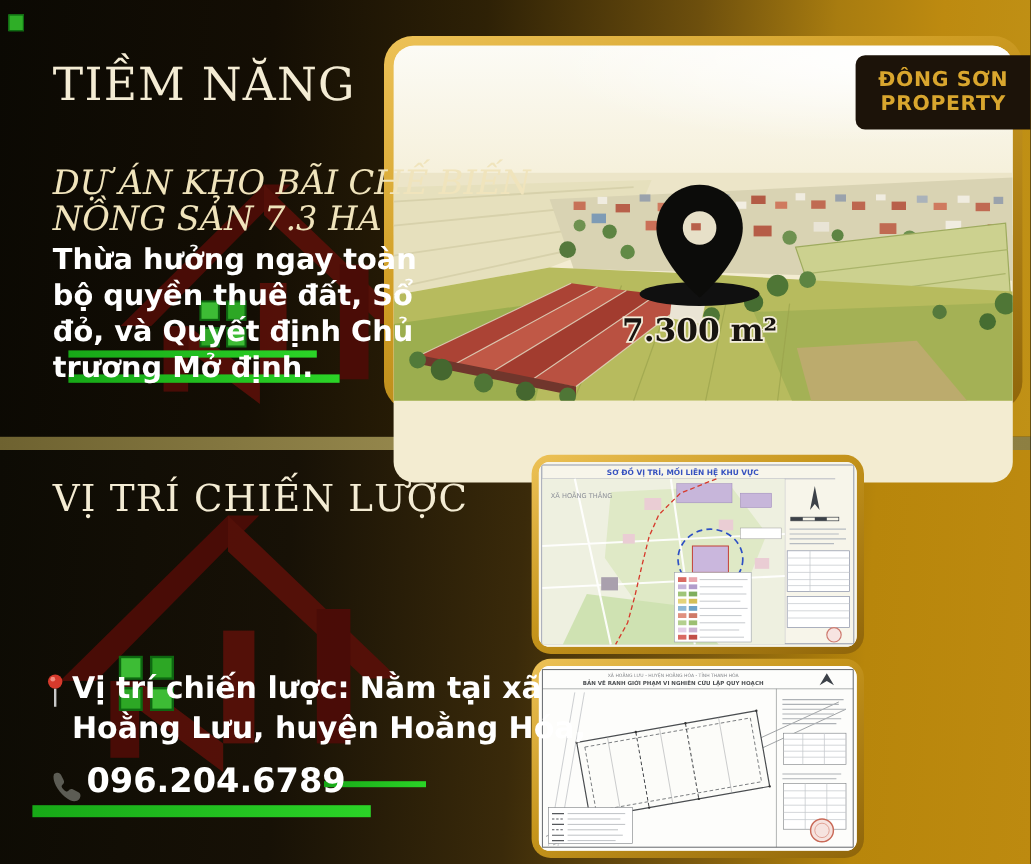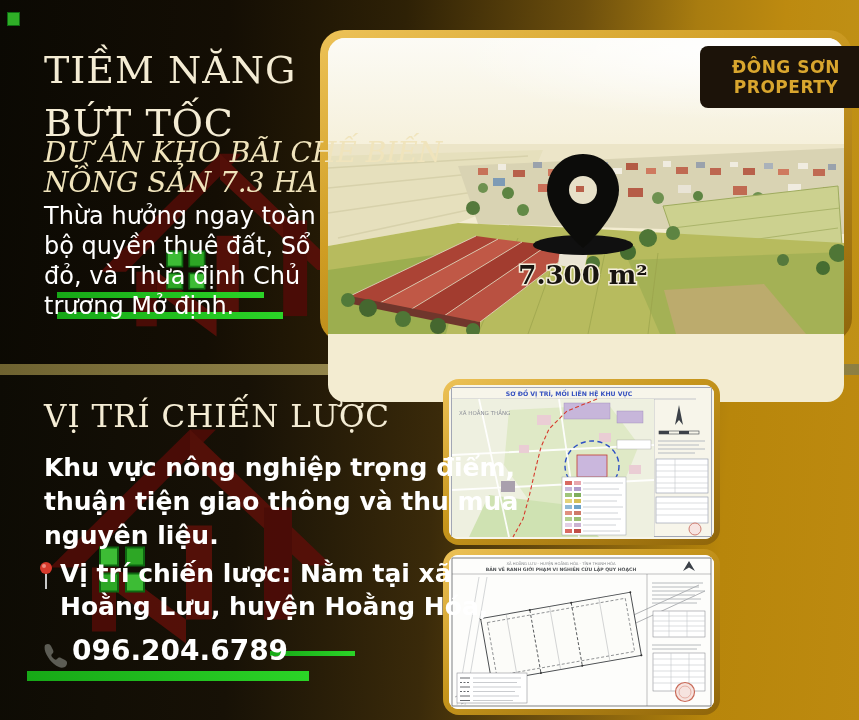--- a/index.html
+++ b/index.html
@@ -6,27 +6,27 @@
   .poster{position:relative;width:859px;height:720px;overflow:hidden;font-family:"DejaVu Sans",sans-serif;background:#0c0a04;}
   .sec-top{position:absolute;left:0;top:0;width:859px;height:364px;
     background:linear-gradient(94deg,#0b0903 0%,#140e04 26%,#2e2106 46%,#6d4f0d 66%,#a87c10 79%,#bd8a10 89%,#c09116 100%);}
   .divider{position:absolute;left:0;top:364px;width:859px;height:11px;
     background:linear-gradient(90deg,#6e6230,#9a8c50 45%,#8d7f42 100%);}
   .sec-bottom{position:absolute;left:0;top:375px;width:859px;height:345px;
     background:linear-gradient(94deg,#0d0b04 0%,#171106 28%,#3a2a0a 50%,#7c5a0e 68%,#b8860b 83%,#bd8a10 100%);}
   .abs{position:absolute;}
   .hero-title{left:44px;top:44px;font-family:"DejaVu Serif",serif;font-size:38px;line-height:53px;color:#f4ecd4;letter-spacing:1px;z-index:3;}
   .hero-sub{left:44px;top:138px;font-family:"DejaVu Serif",serif;font-style:italic;font-size:28px;line-height:30px;color:#f0e4bc;z-index:3;}
-  .hero-body{left:44px;top:201px;font-weight:400;font-size:24px;line-height:30px;color:#ffffff;z-index:3;}
+  .hero-body{left:44px;top:201px;font-weight:700;font-size:24px;line-height:30px;color:#ffffff;z-index:3;}
   .gbar{position:absolute;z-index:2;background:linear-gradient(90deg,#17a817,#2bd427);}
   .photo-card{left:320px;top:30px;width:532px;height:312px;border-radius:24px;padding:8px;box-sizing:border-box;
     background:linear-gradient(155deg,#edc257 0%,#cf9d23 40%,#8f650a 100%);z-index:1;}
   .photo-inner{width:516px;height:364px;border-radius:17px;overflow:hidden;background:#f3ecd1;}
   .badge{right:0;top:46px;width:146px;height:62px;background:#1c1309;border-radius:8px 0 0 8px;z-index:5;
-    display:flex;flex-direction:column;justify-content:center;align-items:center;padding-left:13px;}
+    display:flex;flex-direction:column;justify-content:center;align-items:center;}
   .badge div{color:#d9a62e;font-weight:700;font-size:17px;line-height:20px;letter-spacing:0.5px;}
   .loc-title{left:44px;top:23px;font-family:"DejaVu Serif",serif;font-size:31px;color:#f4ecd4;letter-spacing:1px;z-index:3;}
   .loc-body{left:44px;top:76px;font-weight:700;font-size:25px;line-height:34px;color:#fff;z-index:3;}
   .pin-text{left:60px;top:182px;font-weight:700;font-size:25px;line-height:33px;color:#fff;z-index:3;}
   .pin-ico{left:38px;top:186px;z-index:3;}
   .phone-ico{left:40px;top:267px;z-index:3;}
   .phone-number{left:72px;top:259px;font-weight:700;font-size:28px;color:#fff;z-index:3;}
   .map-card{left:443px;top:4px;width:277px;height:166px;border-radius:16px;padding:6px;box-sizing:border-box;
     background:linear-gradient(150deg,#edc257 0%,#c6951c 45%,#8f650a 100%);z-index:2;}
   .map-card.second{top:174px;}
@@ -53,35 +53,34 @@
       <g stroke="#0e6b12" stroke-width="2">
         <rect x="88" y="136" width="18" height="18" fill="#3fc437"></rect>
         <rect x="114" y="136" width="18" height="18" fill="#2fae27"></rect>
         <rect x="88" y="162" width="18" height="18" fill="#2fae27"></rect>
         <rect x="114" y="162" width="18" height="18" fill="#3fc437"></rect>
       </g>
     </svg>
 
     <div class="abs hero-title">
       <div>TIỀM NĂNG</div>
-      <div>BỨT TỐC</div>
     </div>
 
     <div class="abs hero-sub">
       <div>DỰ ÁN KHO BÃI CHẾ BIẾN</div>
       <div>NỒNG SẢN 7.3 HA</div>
     </div>
 
     <div class="abs gbar" style="left:57px;top:292px;width:207px;height:6px;"></div>
     <div class="abs gbar" style="left:57px;top:312px;width:226px;height:7px;"></div>
 
     <div class="abs hero-body">
       <div>Thừa hưởng ngay toàn</div>
       <div>bộ quyền thuê đất, Sổ</div>
-      <div>đỏ, và Thừa định Chủ</div>
+      <div>đỏ, và Quyết định Chủ</div>
       <div>trương Mở định.</div>
     </div>
 
     <div class="abs photo-card">
       <div class="photo-inner">
         <svg width="516" height="296" viewBox="0 0 516 296">
           <defs>
             <linearGradient id="sky" x1="0" y1="0" x2="0" y2="1">
               <stop offset="0" stop-color="#fcfbf5"></stop>
                 <stop offset="1" stop-color="#f3ecd1"></stop>
@@ -209,25 +208,20 @@
       <g stroke="#0e6b12" stroke-width="2">
         <rect x="60" y="140" width="18" height="18" fill="#3fc437"></rect>
         <rect x="86" y="140" width="18" height="18" fill="#2fae27"></rect>
         <rect x="60" y="166" width="18" height="18" fill="#2fae27"></rect>
         <rect x="86" y="166" width="18" height="18" fill="#3fc437"></rect>
       </g>
     </svg>
 
     <div class="abs loc-title">VỊ TRÍ CHIẾN LƯỢC</div>
 
-    <div class="abs loc-body">
-      <div>Khu vực nông nghiệp trọng điểm,</div>
-      <div>thuận tiện giao thông và thu mua</div>
-      <div>nguyên liệu.</div>
-    </div>
 
     <svg class="abs pin-ico" width="16" height="30" viewBox="0 0 16 30">
       <circle cx="8" cy="7" r="6" fill="#d63a2c"></circle>
       <circle cx="6" cy="5" r="2" fill="#f08a7e"></circle>
       <path d="M8,13 L8,28" stroke="#c8c8c8" stroke-width="2"></path>
     </svg>
     <div class="abs pin-text">
       <div>Vị trí chiến lược: Nằm tại xã</div>
       <div>Hoằng Lưu, huyện Hoằng Hóa,</div>
     </div>

